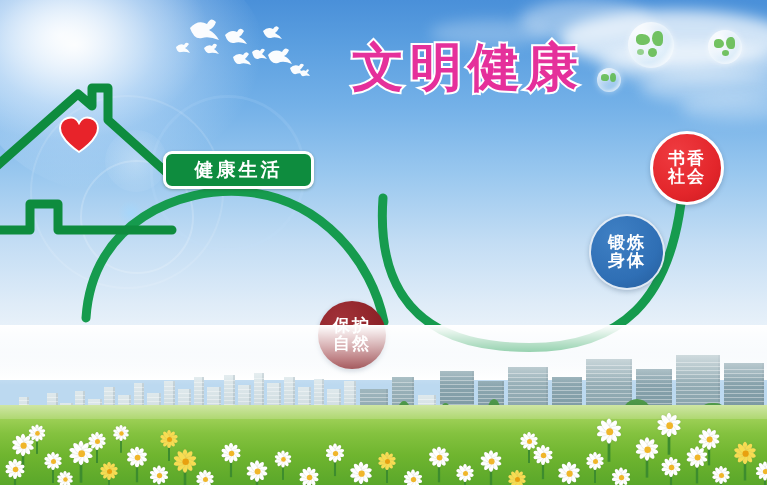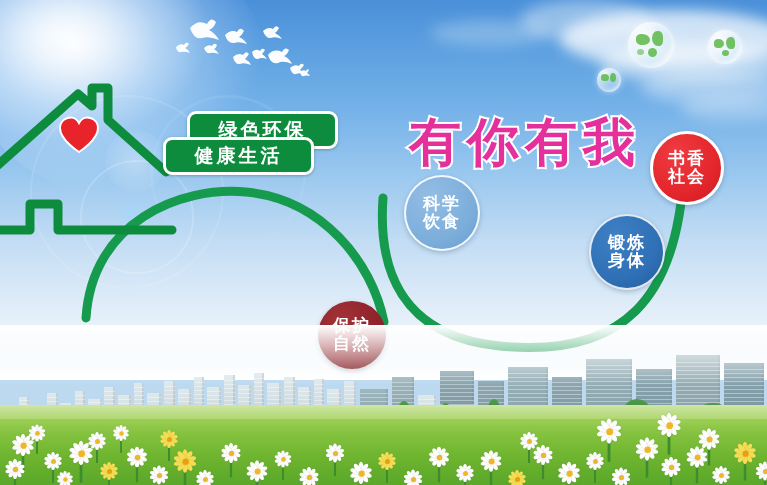--- a/index.html
+++ b/index.html
@@ -96,21 +96,21 @@
   .title-1{left:352px;top:33px;font-size:52px;}
   .title-2{left:409px;top:108px;font-size:52px;}
 
   
   .badge{position:absolute;display:flex;align-items:center;justify-content:center;
     background:#0e8c3e;color:#fff;font-weight:bold;font-size:19px;letter-spacing:3px;
     border:3px solid #ffffff;border-radius:9px;
     box-shadow:0 1px 3px rgba(30,70,40,.35);
     font-family:"DejaVu Sans","Liberation Sans",sans-serif;}
   .badge-1{left:187px;top:111px;width:145px;height:32px;}
-  .badge-2{left:163px;top:137px;width:145px;height:32px;}
+  .badge-2{left:163px;top:151px;width:145px;height:32px;}
 
   
   .circ{position:absolute;border-radius:50%;display:flex;flex-direction:column;
     align-items:center;justify-content:center;color:#fff;font-weight:bold;
     font-family:"DejaVu Sans","Liberation Sans",sans-serif;
     text-align:center;line-height:1.05;letter-spacing:2px;
     box-shadow:0 2px 5px rgba(40,70,100,.28);}
   .circ .l{display:block;}
 
   
@@ -809,41 +809,34 @@
 
     <path d="M383 198 C 378 268, 400 336, 500 346 C 622 358, 678 300, 684 168" fill="none" stroke="#169b4e" stroke-width="9" stroke-linecap="round"></path>
   </svg>
 
   <svg class="house" width="240" height="160" viewBox="0 0 240 160">
     <path d="M-10 92 L78 14 L92 26 L92 8 L108 8 L108 40 L166 92" fill="none" stroke="#0e8c3e" stroke-width="9" stroke-linejoin="round" stroke-linecap="round"></path>
     <path d="M-10 92 L-10 150 L30 150 L30 124 L58 124 L58 150 L172 150" fill="none" stroke="#0e8c3e" stroke-width="9" stroke-linejoin="round" stroke-linecap="round"></path>
     <path d="M60 48 C 60 38, 74 33, 79 43 C 84 33, 98 38, 98 48 C 98 60, 79 72, 79 72 C 79 72, 60 60, 60 48 Z" fill="#e8232a" stroke="#ffffff" stroke-width="2"></path>
   </svg>
 
-  <div class="title title-2" data-bind="poster.headline_line2">有你有我</div>
-
-  <div class="badge badge-1">
-    <span data-bind="badges.0.label">绿色环保</span>
-  </div>
+  <div class="title title-1" data-bind="poster.headline_line1">文明健康</div>
+
   <div class="badge badge-2">
     <span data-bind="badges.1.label">健康生活</span>
   </div>
 
 
 
 
   <div class="circ" style="left:318px;top:301px;width:68px;height:68px;font-size:17px;background:radial-gradient(circle at 34% 28%,#a13238,#8c2127 62%,#741a1f 100%);">
     <span class="l" data-bind="left_group.circles.3.line1">保护</span>
     <span class="l" data-bind="left_group.circles.3.line2">自然</span>
   </div>
 
-  <div class="circ" style="left:404px;top:175px;width:72px;height:72px;font-size:17px;border:2px solid rgba(255,255,255,.9);background:radial-gradient(circle at 34% 28%,#93bde4,#7caedb 62%,#679cce 100%);">
-    <span class="l" data-bind="right_group.circles.0.line1">科学</span>
-    <span class="l" data-bind="right_group.circles.0.line2">饮食</span>
-  </div>
 
 
   <div class="circ" style="left:650px;top:131px;width:68px;height:68px;font-size:17px;border:3px solid #ffffff;background:radial-gradient(circle at 34% 28%,#ef3b40,#e3262b 62%,#cc1a20 100%);">
     <span class="l" data-bind="right_group.circles.3.line1">书香</span>
     <span class="l" data-bind="right_group.circles.3.line2">社会</span>
   </div>
 
   <div class="circ" style="left:589px;top:214px;width:72px;height:72px;font-size:17px;border:2px solid rgba(255,255,255,.85);background:radial-gradient(circle at 34% 28%,#3f80c4,#2f6fb5 62%,#245b99 100%);">
     <span class="l" data-bind="right_group.circles.2.line1">锻炼</span>
     <span class="l" data-bind="right_group.circles.2.line2">身体</span>

